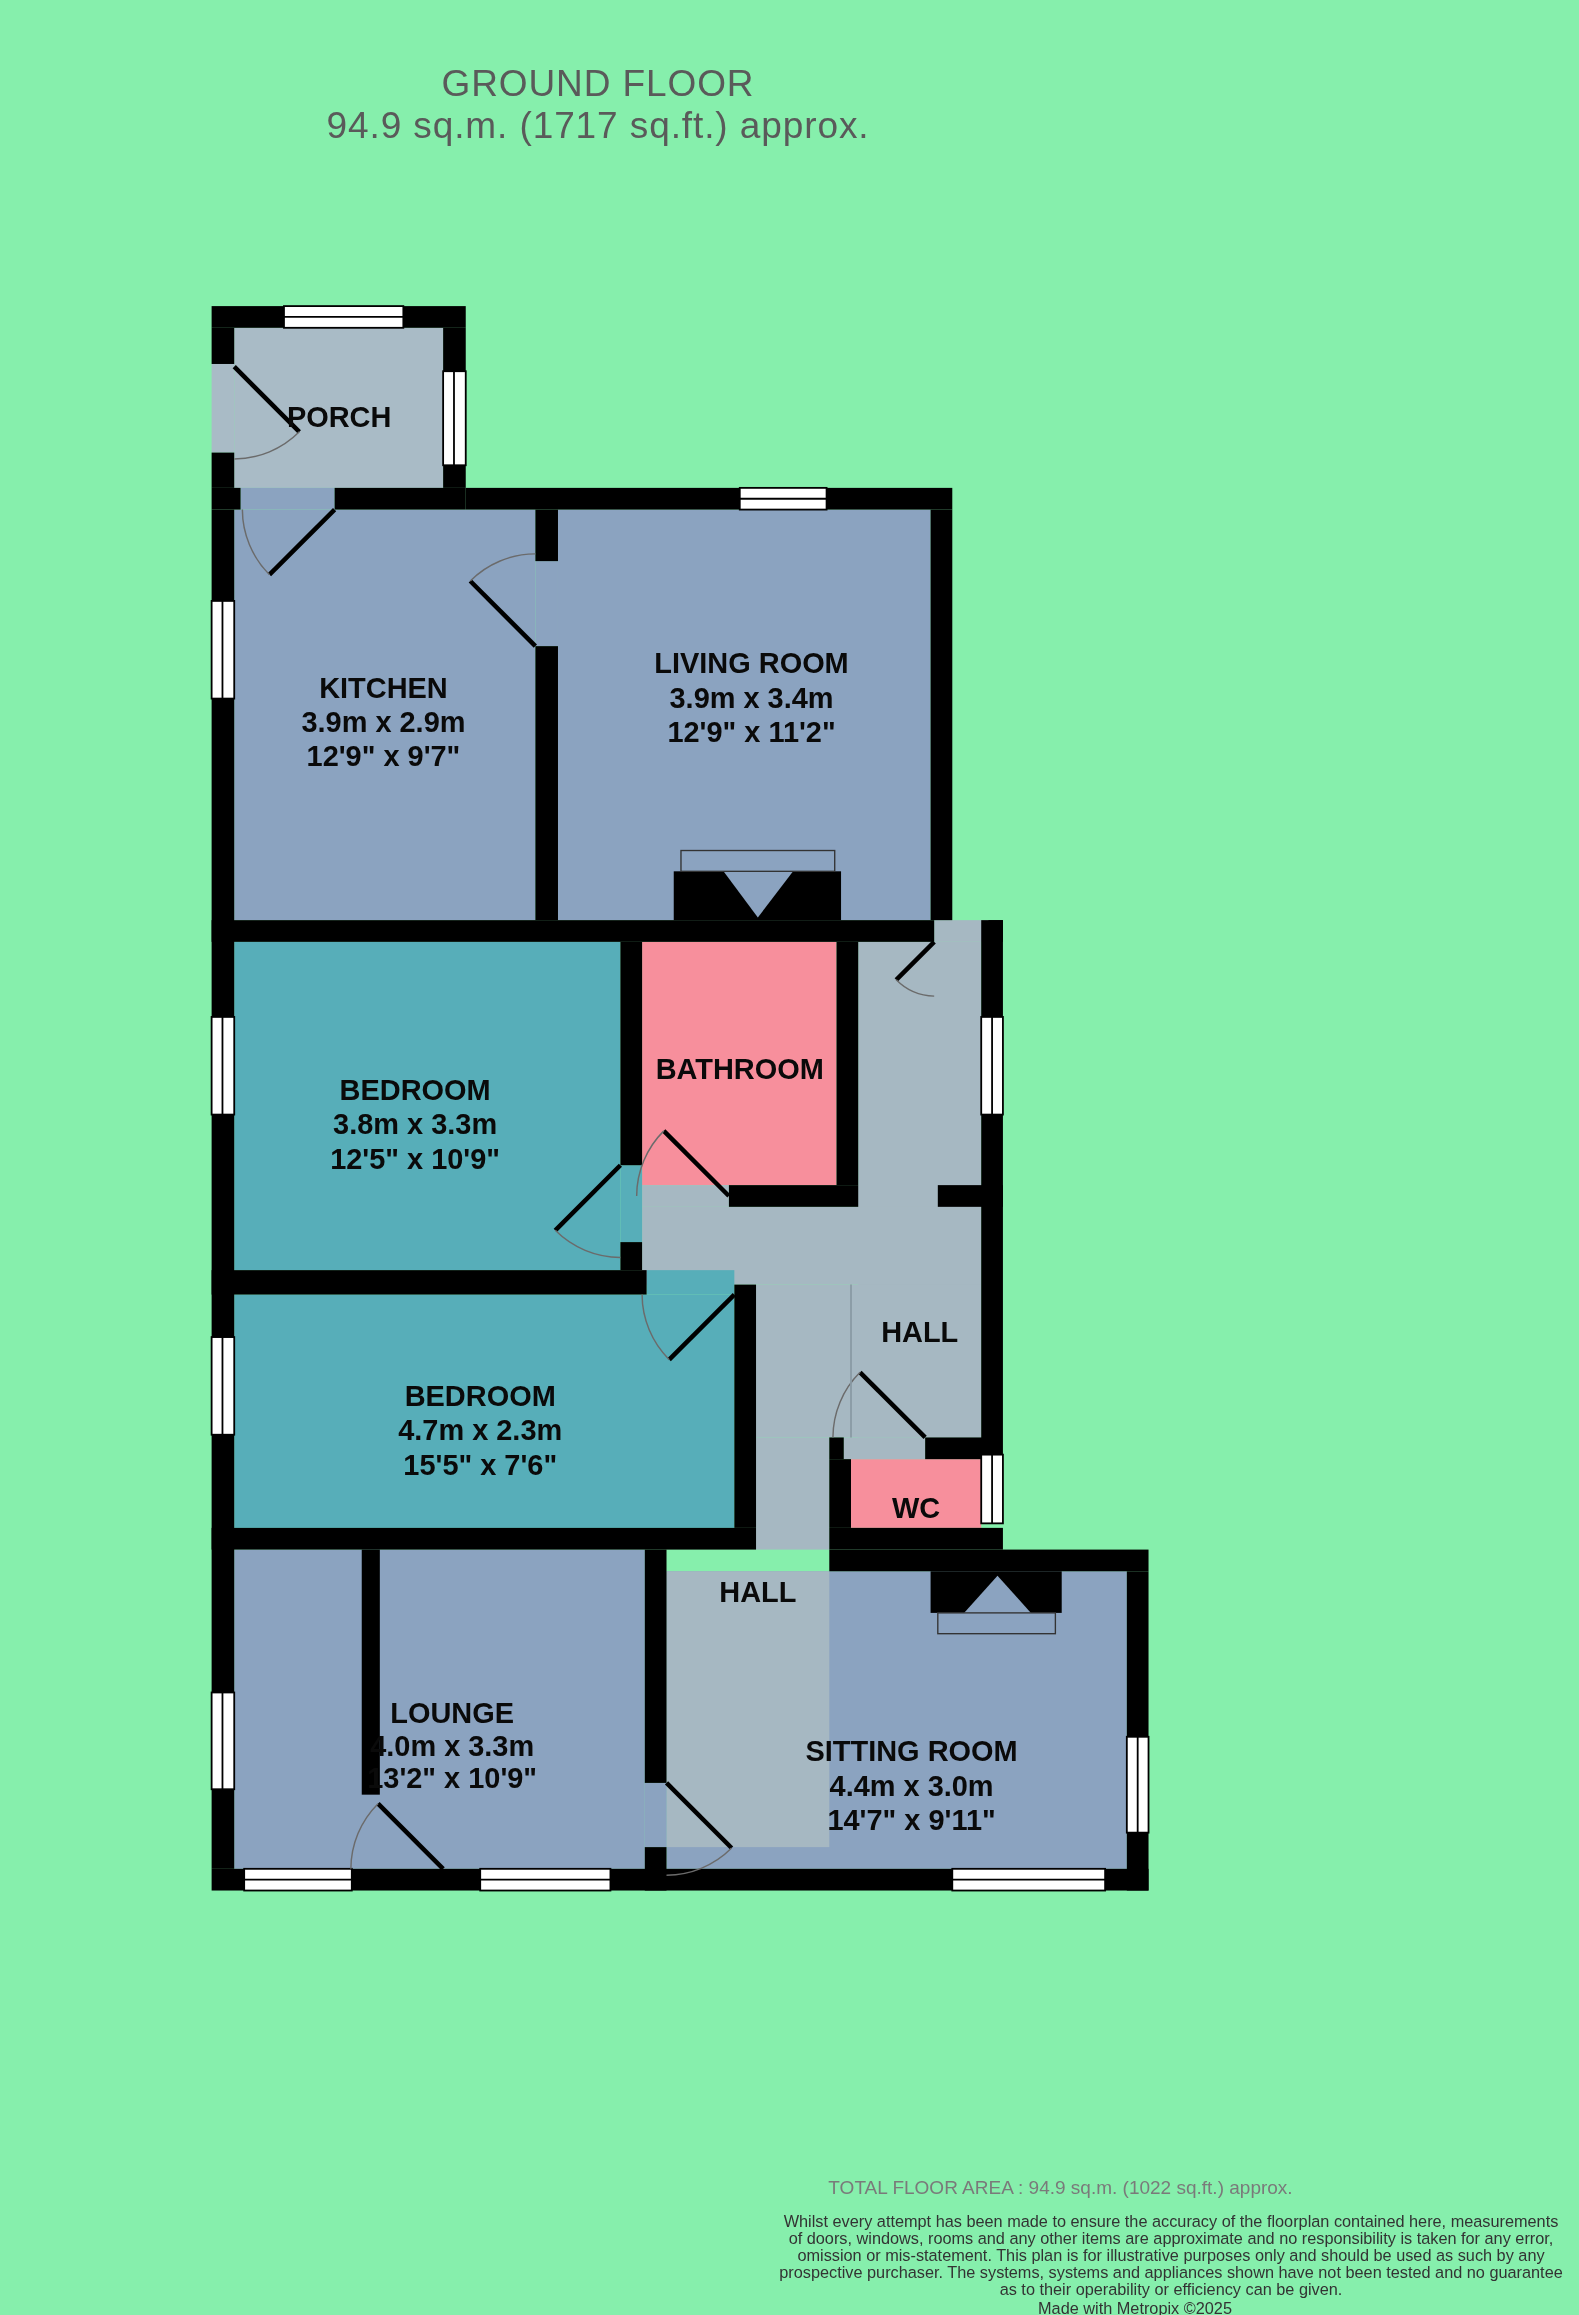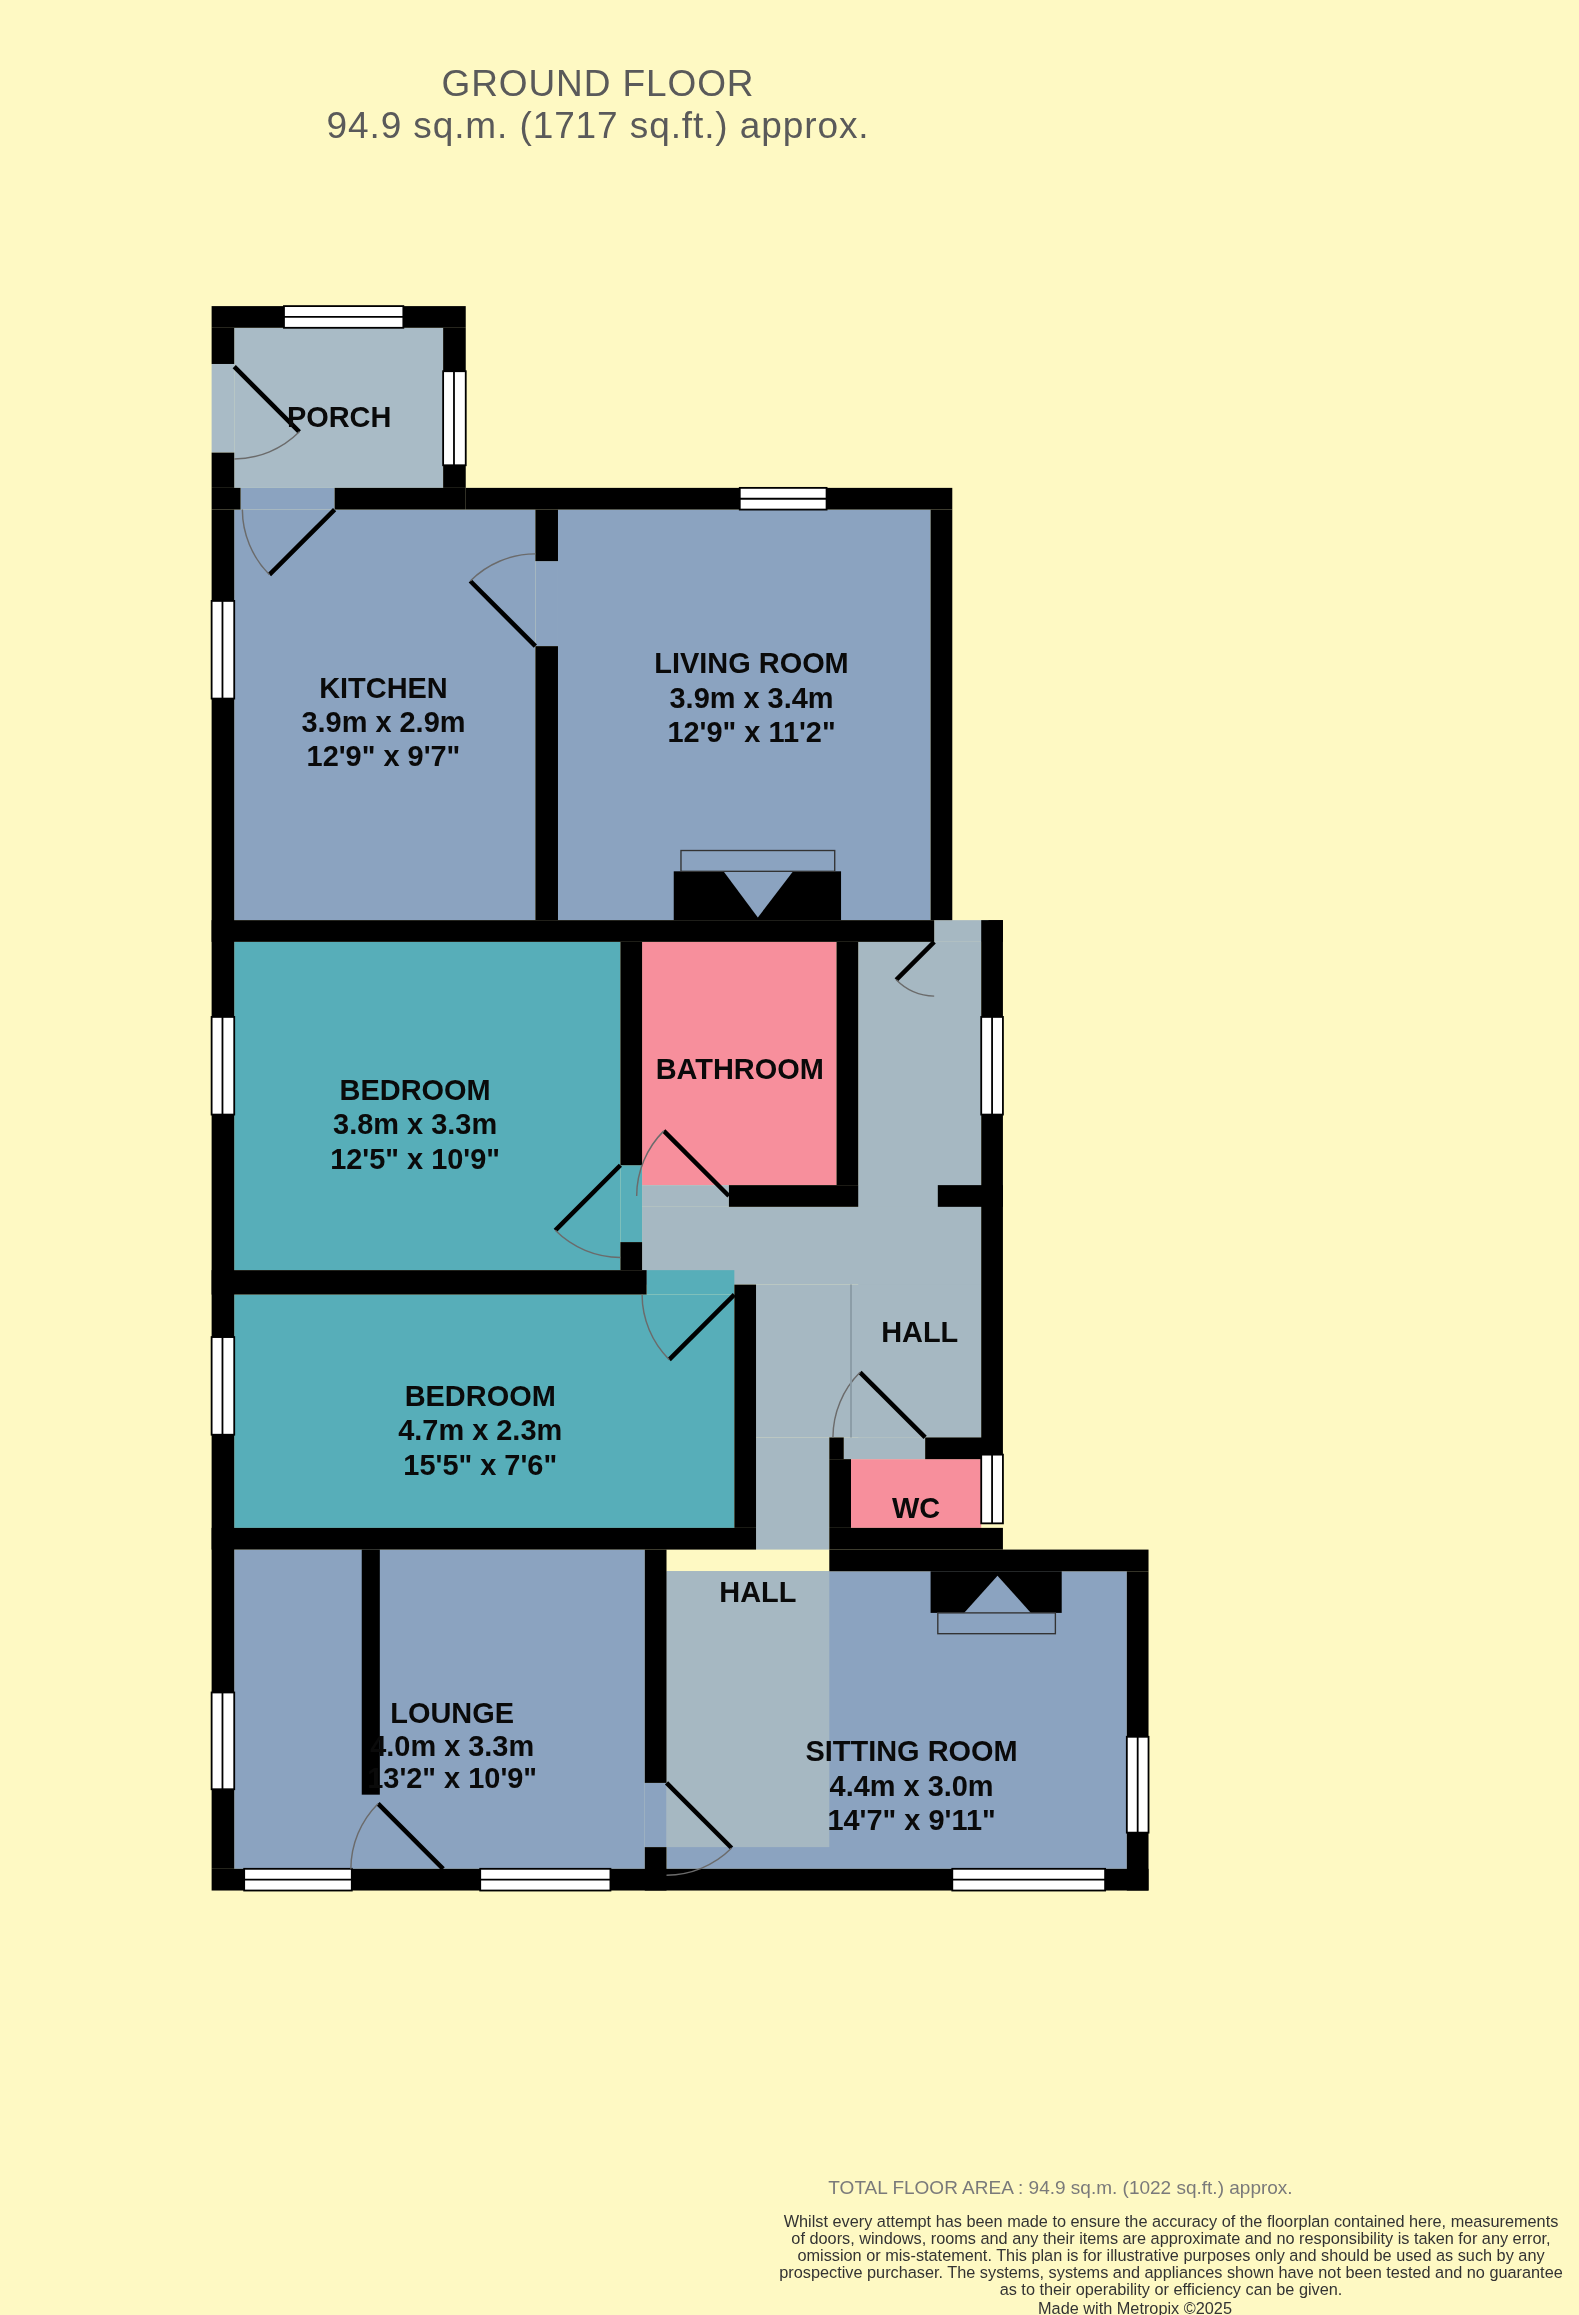--- a/index.html
+++ b/index.html
@@ -1,16 +1,16 @@
 <!DOCTYPE html>
 <html style="font-size:14.5px"><head>
 <meta charset="utf-8">
 <style>
   html,body{margin:0;padding:0;background:#fff;}
-  #page{position:relative;width:1579px;height:2316px;background:#fef9c3;overflow:hidden;
+  #page{position:relative;width:1579px;height:2316px;background:#86efac;overflow:hidden;
         font-family:"Liberation Sans",sans-serif;}
   #plan-svg{position:absolute;left:0;top:0;}
   .wall{fill:#000;}
   .win-rect{fill:#ffffff;stroke:#000;stroke-width:2;}
   .win-line{stroke:#000;stroke-width:2;}
   .leaf{stroke:#000;stroke-width:5;fill:none;}
   .arc{stroke:#6b6b6b;stroke-width:1.6;fill:none;}
   .label{font-family:"Liberation Sans",sans-serif;font-weight:700;font-size:32px;fill:#0a0a0a;}
   .divline{stroke:#8a9aa4;stroke-width:2;}
   .chimline{stroke:#333;stroke-width:1.5;}
@@ -254,21 +254,21 @@
       <text class="label" x="1008" y="1947" text-anchor="middle">SITTING ROOM</text>
       <text class="label" x="1008" y="1985" text-anchor="middle">4.4m  x 3.0m</text>
       <text class="label" x="1008" y="2023" text-anchor="middle">14'7"  x 9'11"</text>
     </g>
   </svg>
 
   <div class="ftr-total">TOTAL FLOOR AREA : 94.9 sq.m. (1022 sq.ft.) approx.</div>
 
   <div class="ftr-disc">
     <div>Whilst every attempt has been made to ensure the accuracy of the floorplan contained here, measurements</div>
-    <div>of doors, windows, rooms and any their items are approximate and no responsibility is taken for any error,</div>
+    <div>of doors, windows, rooms and any other items are approximate and no responsibility is taken for any error,</div>
     <div>omission or mis-statement. This plan is for illustrative purposes only and should be used as such by any</div>
     <div>prospective purchaser. The systems, systems and appliances shown have not been tested and no guarantee</div>
     <div>as to their operability or efficiency can be given.</div>
   </div>
 
   <div class="ftr-credit">Made with Metropix ©2025</div>
 
 </div>
 
 

